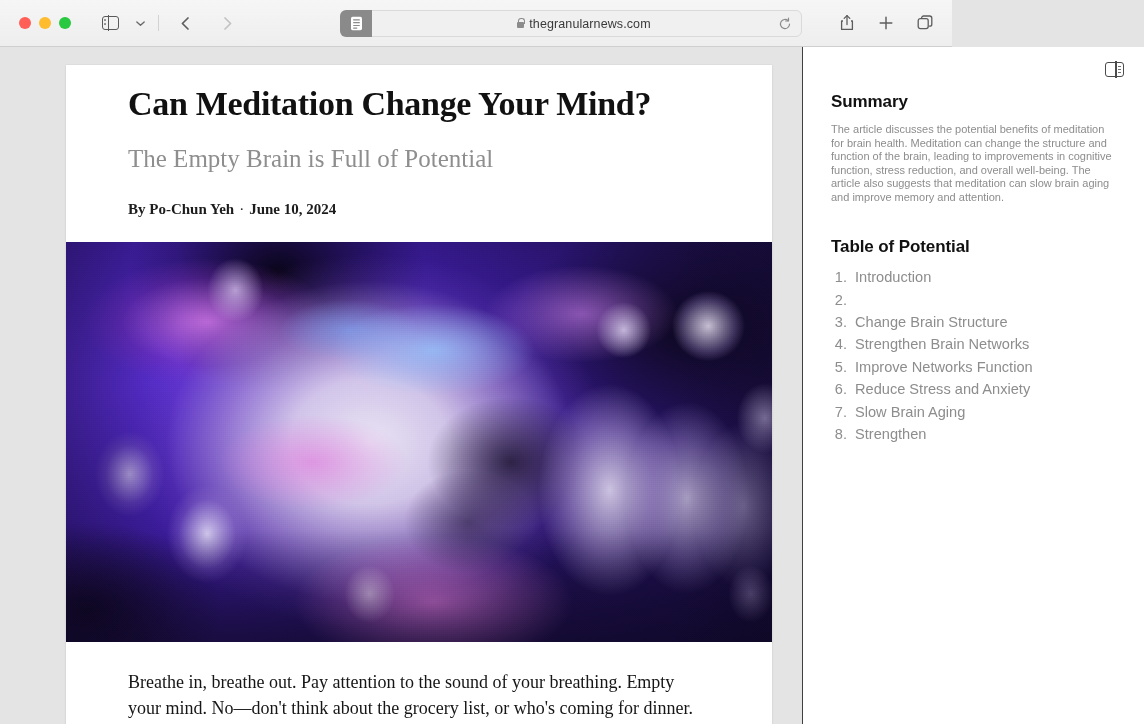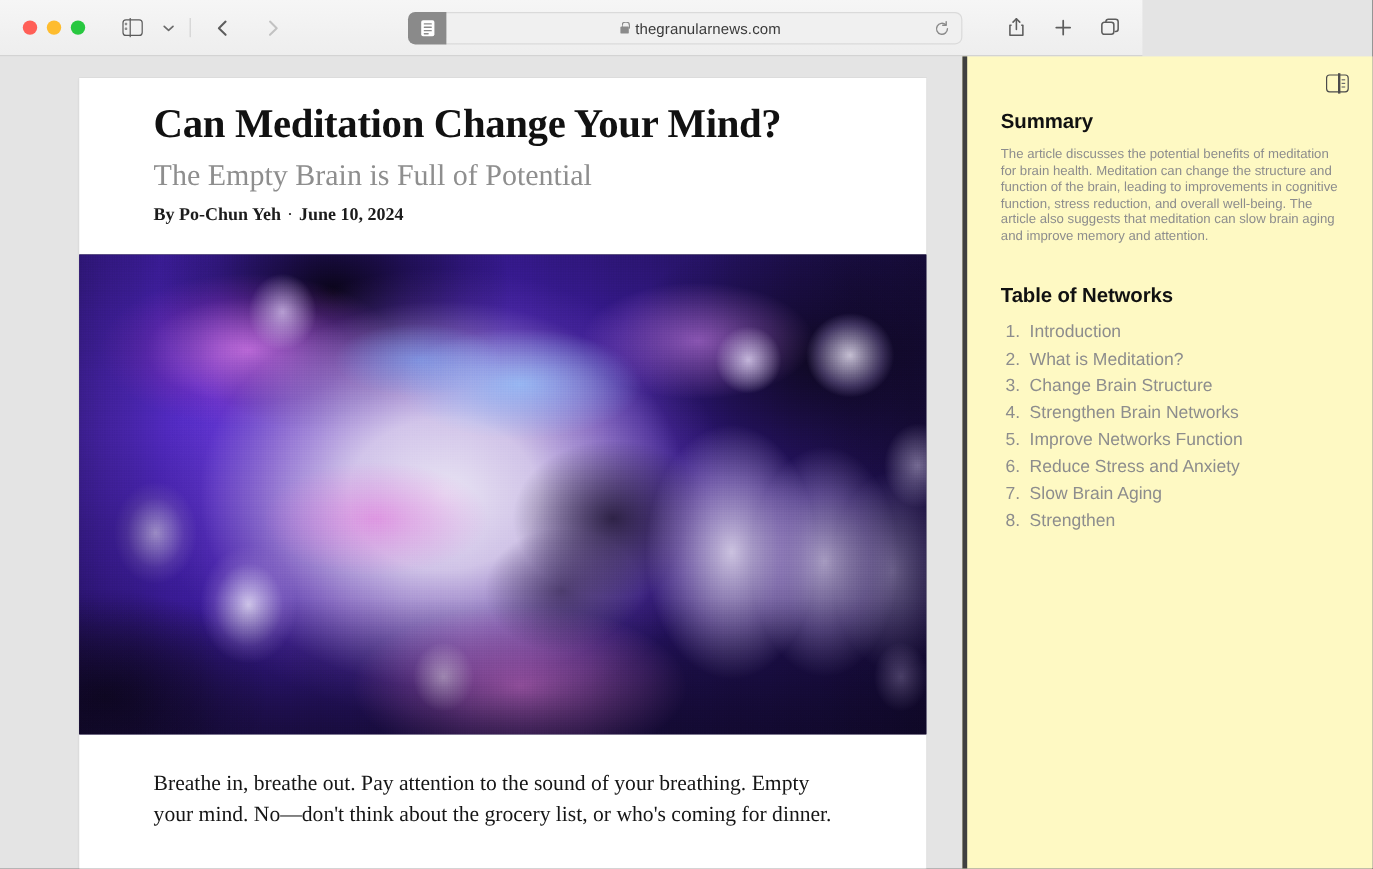--- a/index.html
+++ b/index.html
@@ -113,26 +113,26 @@
   }
   #article-head { padding: 20px 62px 0 62px; }
   #art-title {
     font-family: "Liberation Serif", serif;
     font-size: 34px; font-weight: 700; color: #111;
     letter-spacing: -0.3px; line-height: 1.12;
   }
   #art-sub {
     font-family: "Liberation Serif", serif;
     font-size: 25px; font-weight: 400; color: #8e8e8e;
-    margin-top: 9px; line-height: 1.2;
+    margin-top: 21px; line-height: 1.2;
   }
   #art-byline {
     font-family: "Liberation Serif", serif;
     font-size: 15px; font-weight: 700; color: #1c1c1c;
-    margin-top: 9px; padding-bottom: 24px;
+    margin-top: 27px; padding-bottom: 24px;
   }
   #art-byline .dot { font-weight: 400; margin: 0 5px; }
 
   
   #hero {
     position: relative;
     width: 706px; height: 400px;
     overflow: hidden;
     background: #1a0f3a;
   }
@@ -150,22 +150,22 @@
   #art-body { padding: 28px 62px 50px 62px; }
   #art-body p {
     font-family: "Liberation Serif", serif;
     font-size: 18px; line-height: 1.42; color: #161616;
   }
 
   
   #sidebar {
     position: absolute; top: 47px; left: 802px;
     width: 342px; height: 677px;
-    background: #fef9c3;
-    border-left: 4px solid #404040;
+    background: #ffffff;
+    border-left: 1px solid #404040;
     overflow: hidden;
   }
   #sb-topbar {
     height: 45px; display: flex; align-items: center; justify-content: flex-end;
     padding-right: 15px;
   }
   .ico-sidebar-right {
     width: 19px; height: 15px; border: 1.7px solid #4b4b4b; border-radius: 3px;
     position: relative;
   }
@@ -353,29 +353,28 @@
     <div id="sb-topbar">
       <div class="tb-btn">
         <span class="ico-sidebar-right"></span>
       </div>
     </div>
 
     <div id="sb-inner">
       <div class="sb-h">Summary</div>
       <div id="sb-summary">The article discusses the potential benefits of meditation for brain health. Meditation can change the structure and function of the brain, leading to improvements in cognitive function, stress reduction, and overall well-being. The article also suggests that meditation can slow brain aging and improve memory and attention.</div>
 
-      <div class="sb-h" id="sb-toc-head">Table of Networks</div>
+      <div class="sb-h" id="sb-toc-head">Table of Potential</div>
       <ol id="toc">
         <li>
           <span class="num">1.</span>
           <span class="txt">Introduction</span>
         </li>
         <li>
           <span class="num">2.</span>
-          <span class="txt">What is Meditation?</span>
         </li>
         <li>
           <span class="num">3.</span>
           <span class="txt">Change Brain Structure</span>
         </li>
         <li>
           <span class="num">4.</span>
           <span class="txt">Strengthen Brain Networks</span>
         </li>
         <li>

